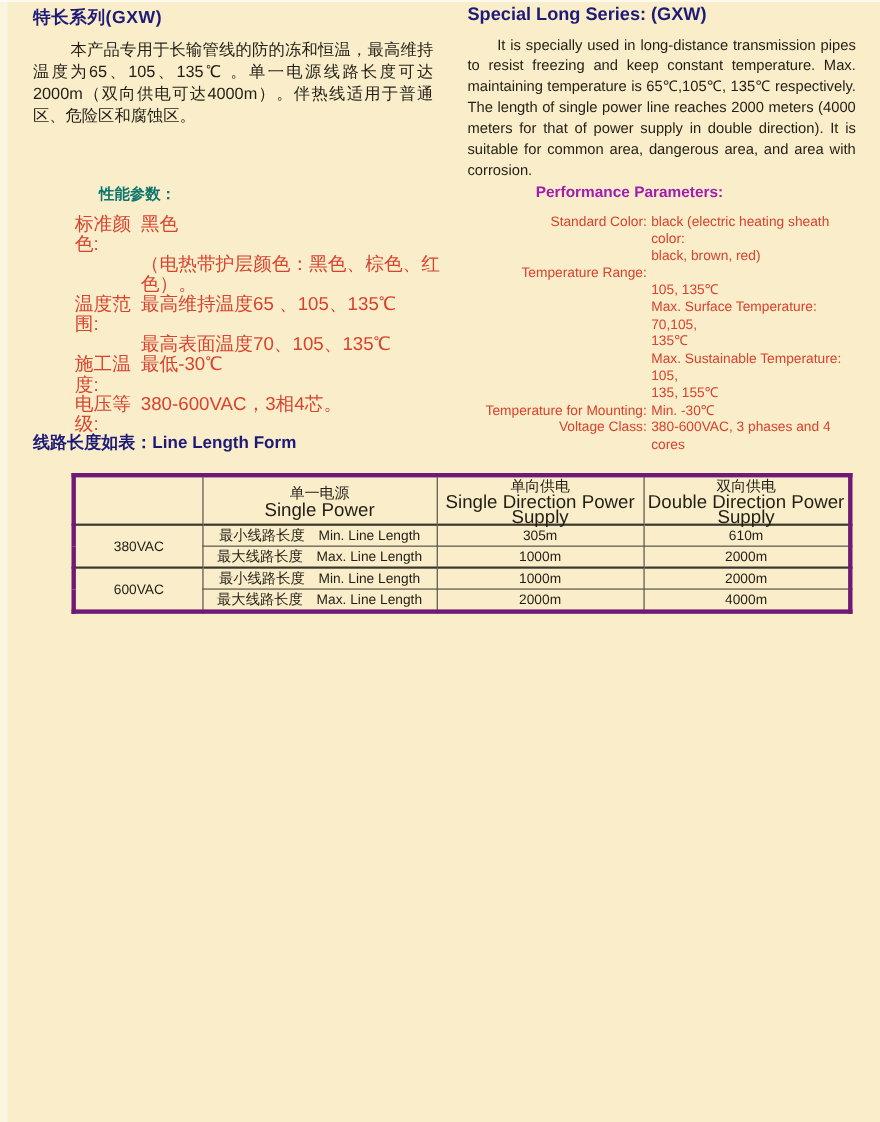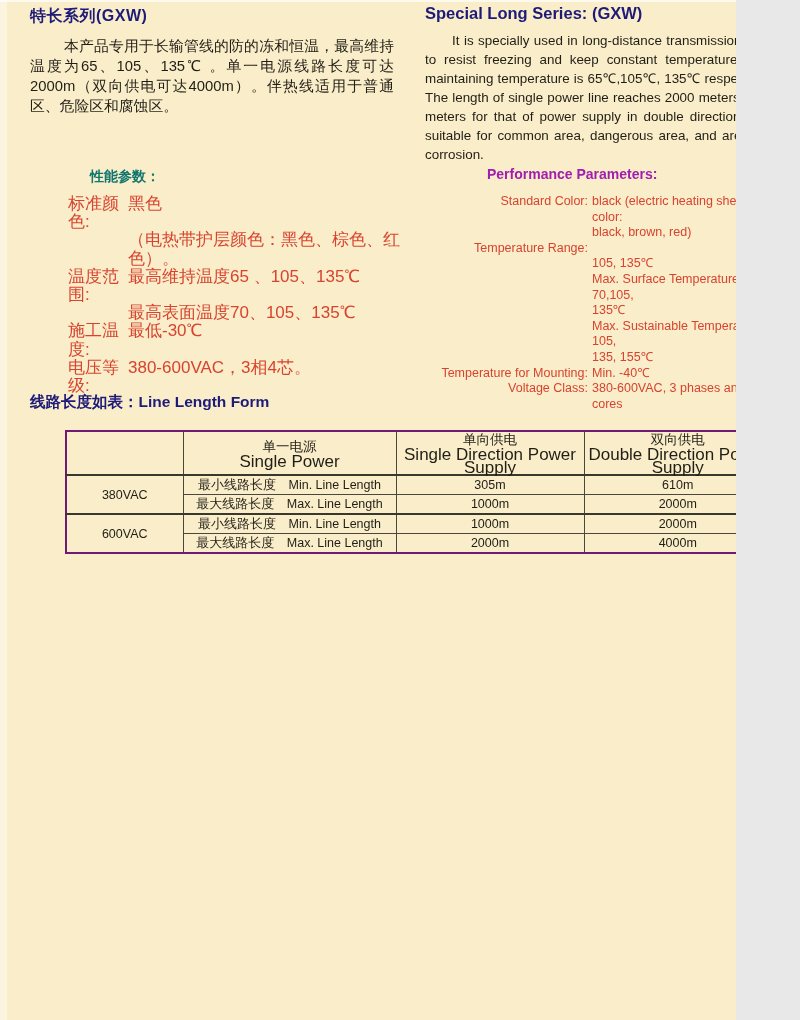--- a/index.html
+++ b/index.html
@@ -1,19 +1,19 @@
 <!DOCTYPE html>
 <html style="--background: #f9edca; --accent_navy: #1e1b78; --text_red: #d8432f; --table_border: #3a372d;"><head>
 <meta charset="utf-8">
 <style>
   html,body { margin:0; padding:0; }
   body { font-family:"Liberation Sans", sans-serif; background:#e8e8e8; }
 
   .page {
-    position:relative; width:736px; height:1020px;
+    position:relative; width:800px; height:1020px;
     background:var(--background, #f9edca);
     overflow:hidden; color:#211e15;
   }
   .edge-top  { position:absolute; top:0; left:0; width:800px; height:2px; background:rgba(255,255,255,.65); }
   .edge-left { position:absolute; top:0; left:0; width:7px; height:1020px; background:rgba(255,255,255,.38); }
 
   h2,h3,p { margin:0; }
   .navy { color:var(--accent_navy, #1e1b78); }
 
   
@@ -36,21 +36,21 @@
   .params-en h3 { margin:0 0 12px 62px; font-size:14px; color:#a21caf; }
   .params-en .prow { display:flex; color:var(--text_red, #d8432f); font-size:12.5px; line-height:15.6px; }
   .params-en .plabel { width:163px; flex:none; text-align:right; }
   .params-en .pval { flex:1; margin-left:4px; }
 
   
   .ll-title { position:absolute; left:30px; top:392px; font-size:15.5px; font-weight:bold; }
 
   .ll-wrap { position:absolute; left:65px; top:430px; }
   table.ll { border-collapse:collapse; table-layout:fixed; width:706px;
-             border:2px solid #701a75; }
+             border:4px solid #701a75; }
   table.ll th, table.ll td { border:1px solid #4a473c; padding:0 2px; text-align:center; vertical-align:middle; }
   table.ll thead th { border-bottom:2px solid #3a372d; height:31px; font-weight:normal; }
   table.ll td { height:16px; font-size:12.5px; }
   table.ll tr.group-sep td { border-top:2px solid #3a372d; }
   .hdr-cn { display:block; font-size:13.5px; line-height:16px; }
   .hdr-en { display:block; font-size:17px; line-height:13px; }
   .lbl-cn { font-size:13px; }
   .lbl-en { font-size:12.5px; margin-left:9px; }
   .vcell  { font-size:12.8px; }
 </style>
@@ -130,21 +130,21 @@
     <div class="prow">
       <span class="plabel"></span>
       <span class="pval">Max. Sustainable Temperature: 105,</span>
     </div>
     <div class="prow">
       <span class="plabel"></span>
       <span class="pval">135, 155℃</span>
     </div>
     <div class="prow">
       <span class="plabel">Temperature for Mounting:</span>
-      <span class="pval">Min. -40℃</span>
+      <span class="pval">Min. -30℃</span>
     </div>
     <div class="prow">
       <span class="plabel">Voltage Class:</span>
       <span class="pval">380-600VAC, 3 phases and 4 cores</span>
     </div>
   </section>
 
   <div class="ll-title navy">
     <span>线路长度如表：</span><span>Line Length Form</span>
   </div>

